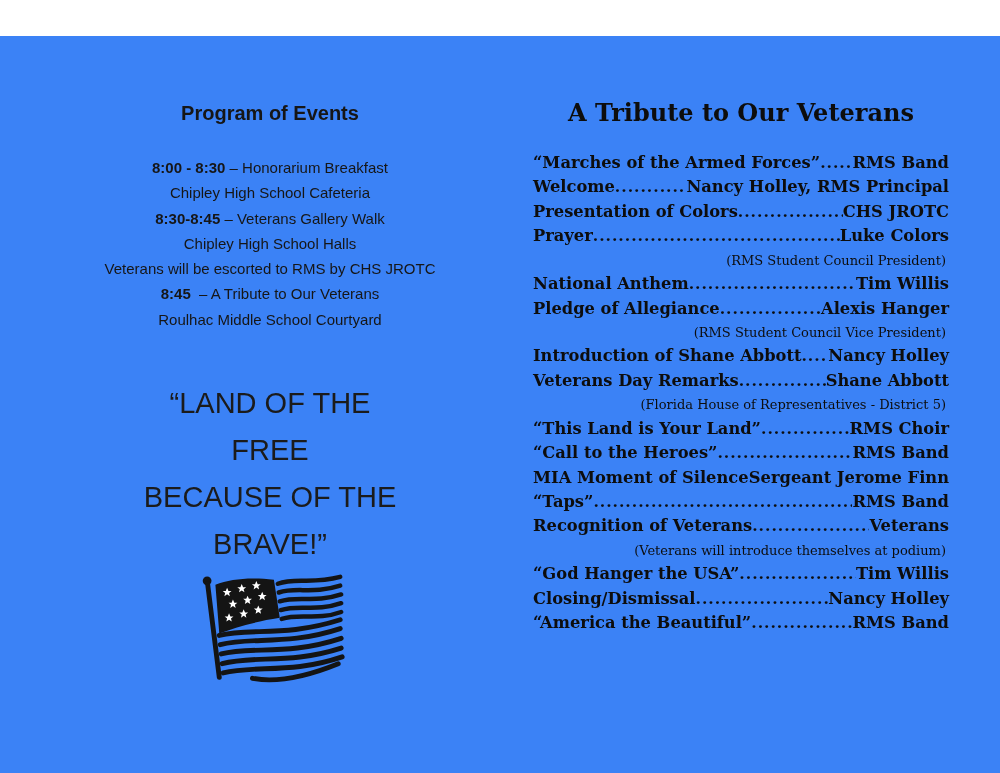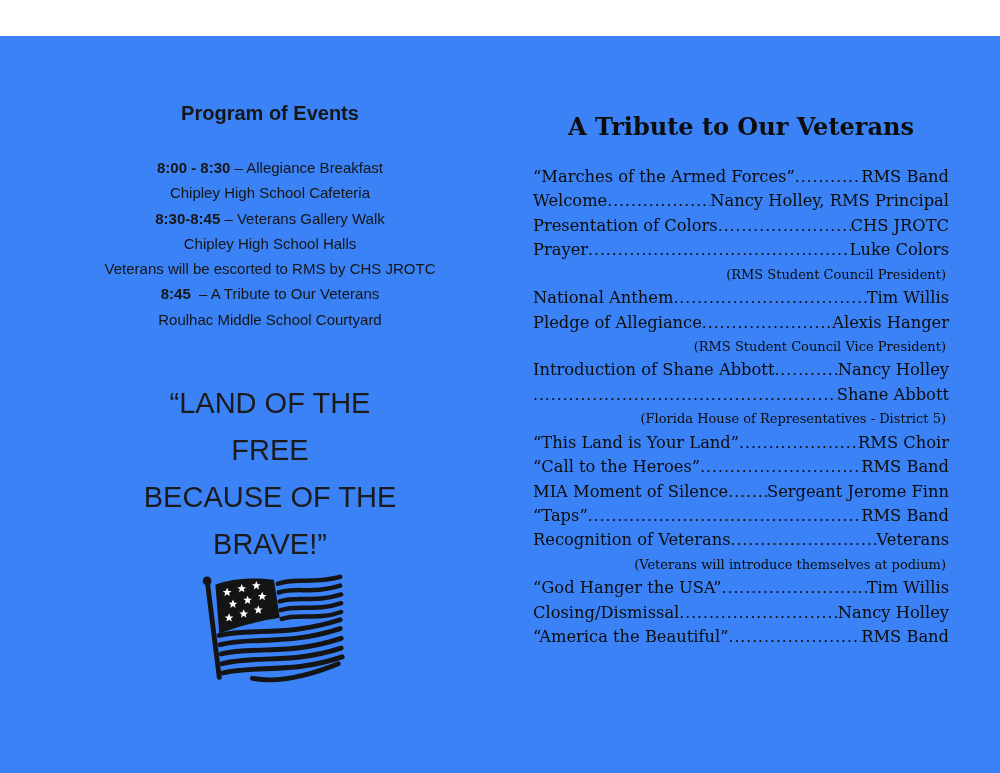--- a/index.html
+++ b/index.html
@@ -9,42 +9,42 @@
   .left-col{position:absolute;left:50px;top:0;width:440px;text-align:center;
             font-family:"Liberation Sans",sans-serif;color:#161616;}
   .left-title{margin:64px 0 0;font-size:20px;line-height:26px;font-weight:700;}
   .schedule{margin-top:29px;font-size:15px;line-height:25.3px;}
   .sched-bold{font-weight:700;}
   .sched-rest{white-space:pre-wrap;}
   .quote{margin-top:48px;font-size:29px;line-height:47px;font-weight:400;color:#1b1b1b;}
   .flag-wrap{margin-top:5px;line-height:0;}
 
   
-  .right-col{position:absolute;left:533px;top:14px;width:416px;
+  .right-col{position:absolute;left:533px;top:0;width:416px;
              font-family:"DejaVu Serif","Liberation Serif",serif;color:#0d0d0d;}
   .right-title{margin:62px 0 0;text-align:center;font-size:24px;line-height:30px;font-weight:700;}
   .program{margin-top:23px;}
-  .prog-row{display:flex;align-items:center;font-size:16.3px;line-height:24.4px;}
+  .prog-row{display:flex;align-items:center;font-size:16.3px;line-height:24.4px;font-weight:bold;}
   .prog-item{white-space:nowrap;}
   .leader{flex:1 1 auto;min-width:0;overflow:hidden;white-space:nowrap;
           letter-spacing:1px;font-size:15.5px;}
   .prog-who{white-space:nowrap;}
   .prog-note{font-size:13px;line-height:23.5px;text-align:right;padding-right:3px;}
   .footer-note{margin-top:8px;text-align:center;font-family:"Liberation Sans",sans-serif;
                font-weight:700;font-size:13px;color:#161616;}
 </style>
 </head>
 <body>
 
 <div class="page">
 
   <section class="left-col">
     <h1 class="left-title">Program of Events</h1>
     <div class="schedule">
-        <div class="sched-row"><span class="sched-bold">8:00 - 8:30</span><span class="sched-rest"> – Allegiance Breakfast</span></div>
+        <div class="sched-row"><span class="sched-bold">8:00 - 8:30</span><span class="sched-rest"> – Honorarium Breakfast</span></div>
         <div class="sched-row"><span class="sched-bold"></span><span class="sched-rest">Chipley High School Cafeteria</span></div>
         <div class="sched-row"><span class="sched-bold">8:30-8:45</span><span class="sched-rest"> – Veterans Gallery Walk</span></div>
         <div class="sched-row"><span class="sched-bold"></span><span class="sched-rest">Chipley High School Halls</span></div>
         <div class="sched-row"><span class="sched-bold"></span><span class="sched-rest">Veterans will be escorted to RMS by CHS JROTC</span></div>
         <div class="sched-row"><span class="sched-bold">8:45</span><span class="sched-rest">  – A Tribute to Our Veterans</span></div>
         <div class="sched-row"><span class="sched-bold"></span><span class="sched-rest">Roulhac Middle School Courtyard</span></div>
       </div>
     <div class="quote">
         <div class="quote-line">“LAND OF THE</div>
         <div class="quote-line">FREE</div>
@@ -126,20 +126,21 @@
     <span class="leader">................................................................................................................................................................</span>
     <span class="prog-who">Alexis Hanger</span>
   </div>
         <div class="prog-note">(RMS Student Council Vice President)</div>
         <div class="prog-row">
     <span class="prog-item">Introduction of Shane Abbott</span>
     <span class="leader">................................................................................................................................................................</span>
     <span class="prog-who">Nancy Holley</span>
   </div>
         <div class="prog-row">
+    <span class="prog-item">Veterans Day Remarks</span>
     <span class="leader">................................................................................................................................................................</span>
     <span class="prog-who">Shane Abbott</span>
   </div>
         <div class="prog-note">(Florida House of Representatives - District 5)</div>
         <div class="prog-row">
     <span class="prog-item">“This Land is Your Land”</span>
     <span class="leader">................................................................................................................................................................</span>
     <span class="prog-who">RMS Choir</span>
   </div>
         <div class="prog-row">

